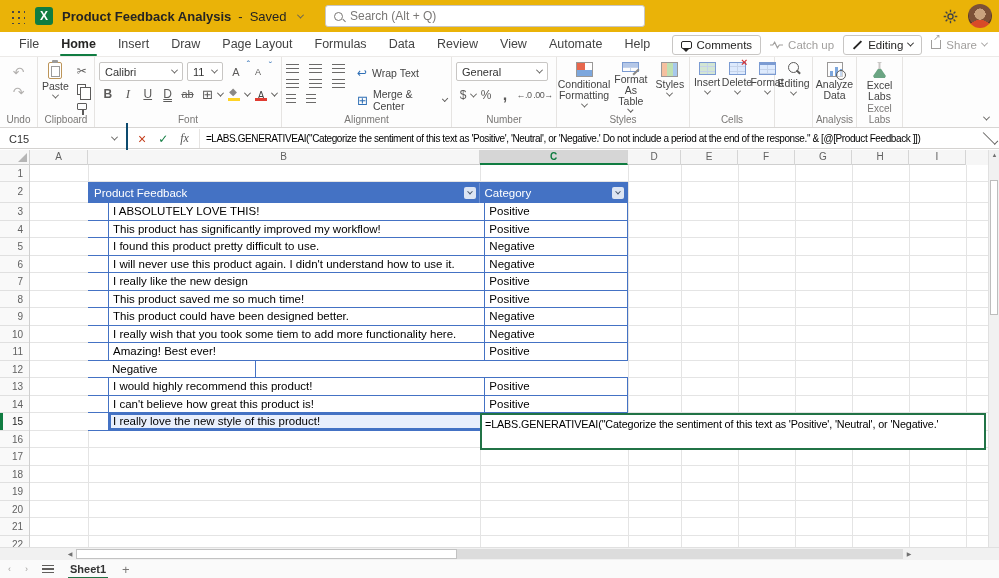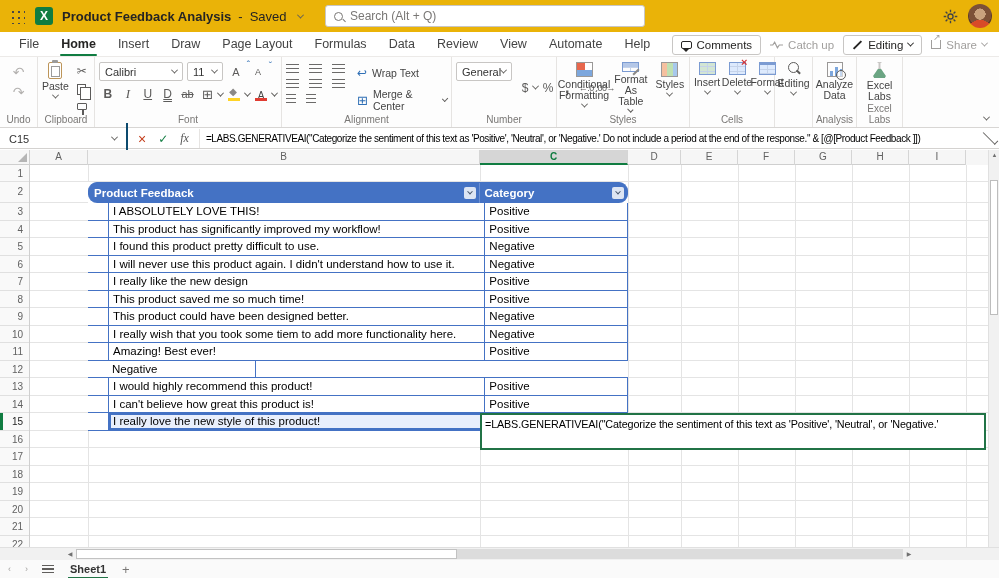--- a/index.html
+++ b/index.html
@@ -156,21 +156,21 @@
   .rowh.sel { color:#1e1e1e; font-weight:400;text-align:right; }
   .rowh.sel::before { content:""; position:absolute; left:0; top:0; bottom:0; width:2.5px; background:#107C41; }
   .gbody { position:absolute; left:30px; top:15px; width:958px; height:382px; overflow:hidden; }
   .rows .rrow { height:17.5px; border-bottom:1px solid #e4e4e4; }
   .rows div:nth-of-type(1){height:17px}
   .rows div:nth-of-type(2){height:21px}
   .vlines div { position:absolute; top:0; height:388px; width:1px; background:#e4e4e4; }
 
   
   .xtable { position:absolute; left:58px; top:17px; width:540px; background:#fff; font-size:11.5px; }
-  .thead { display:flex; height:21px; background:#4472C4; color:#fff; font-weight:700;border-radius:9px; }
+  .thead { display:flex; height:21px; background:#4472C4; color:#fff; font-weight:400; }
   .thcell { display:flex; align-items:center; justify-content:space-between; padding:0 3px 0 5px; }
   .thcell.w1 { width:392px; border-right:1px solid #6c90d2; }
   .thcell.w2 { width:148px; }
   .filter-btn { width:12px; height:12px; background:#dde5f3; border-radius:2px; display:flex; align-items:center; justify-content:center; color:#44546a; flex:0 0 auto; }
   .filter-btn .chev { width:4px; height:4px; border-width:1.2px; }
   .trow { display:flex; height:17.5px; border-bottom:1px solid #4472C4;padding-left:20px; }
   .tcell { padding:0 4px; line-height:16.5px; white-space:nowrap; overflow:hidden; color:#000; }
   .tcell.tb { width:392px; border-right:1px solid #4472C4; border-left:1px solid #4472C4; }
   .tcell.tc { width:148px; border-right:1px solid #4472C4; }
   .xtable .thead { border:1px solid #4472C4; border-bottom:none; }
@@ -361,21 +361,21 @@
           <span class="g-merge"></span>
           <span>Merge &amp; Center</span>
           <span class="chev" style="color:#605e5c"></span>
         </div>
       </div>
       <div class="glabel">
           <span>Alignment</span>
         </div>
     </div>
 
-    <div class="rgroup" style="width:105px;flex-direction:row;gap:6px">
+    <div class="rgroup" style="width:105px;flex-direction:column;gap:6px">
       <div class="combo" style="width:92px">
         <span>General</span>
           <span class="chev"></span>
       </div>
       <div style="display:flex;gap:1px;align-items:center">
         <span class="smallbtn g-cur" style="width:14px"></span>
           <span class="chev" style="color:#605e5c"></span>
         <span class="smallbtn g-pct"></span>
         <span class="smallbtn g-comma"></span>
         <span class="smallbtn g-decinc"></span>

